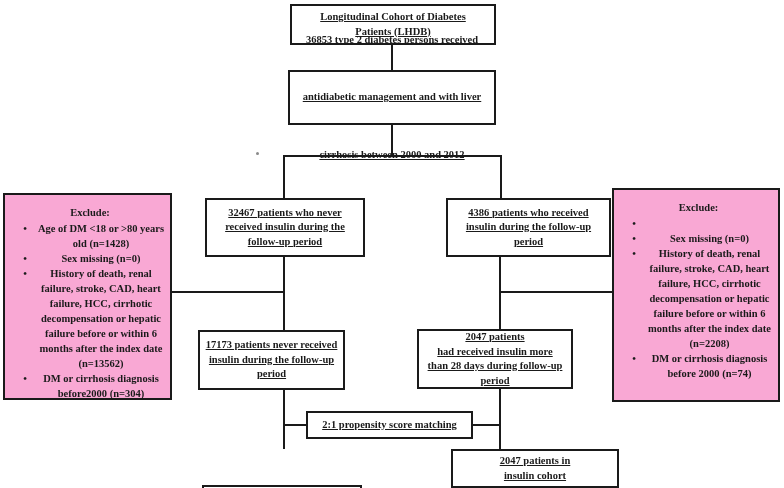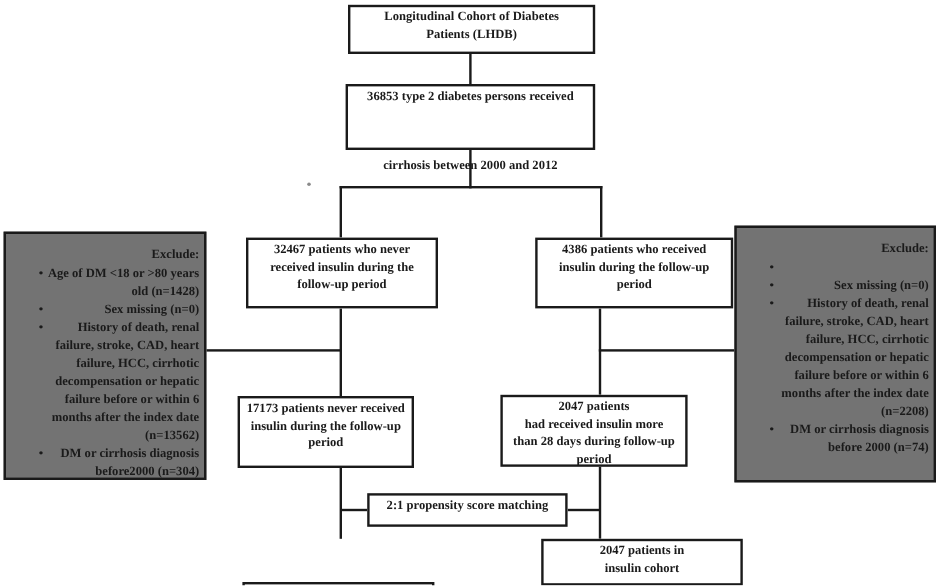--- a/index.html
+++ b/index.html
@@ -15,32 +15,34 @@
   .box {
     position: absolute;
     background: #ffffff;
     border: 2px solid #1a1a1a;
     color: #1a1a1a;
     font-weight: bold;
     font-size: 10.5px;
     line-height: 14.5px;
     display: flex;
     flex-direction: column;
+    justify-content: center;
     text-align: center;
     padding: 2px 4px;
+    text-decoration: underline;
   }
   .exclude-box {
     position: absolute;
-    background: #737373;
+    background: #f9a8d4;
     border: 2px solid #1a1a1a;
     color: #1a1a1a;
     font-weight: bold;
     font-size: 10.5px;
     line-height: 15px;
-    text-align: right;
+    text-align: center;
     padding: 10px 4px 6px 9px;
   }
   .exclude-heading { margin-bottom: 1px; }
   .bullet-row { display: flex; }
   .bullet-glyph { width: 22px; flex: 0 0 22px; }
   .bullet-text { flex: 1; }
   .line { position: absolute; background: #1a1a1a; }
   .h-line { height: 2px; }
   .v-line { width: 2px; }
   .stray-dot {
@@ -82,20 +84,21 @@
   <div class="line h-line" style="left:473px; top:424px; width:27px;"></div>
   <div class="stray-dot" style="left:256px; top:152px;"></div>
 
   <div class="box" id="box-lhdb">
     <div>Longitudinal Cohort of Diabetes</div>
     <div>Patients (LHDB)</div>
   </div>
 
   <div class="box" id="box-cohort">
     <div>36853 type 2 diabetes persons received</div>
+    <div>antidiabetic management and with liver</div>
     <div>cirrhosis between 2000 and 2012</div>
   </div>
 
   <div class="box" id="box-never-insulin">
     <div>32467 patients who never</div>
     <div>received  insulin during the</div>
     <div>follow-up period</div>
   </div>
 
   <div class="box" id="box-insulin">

